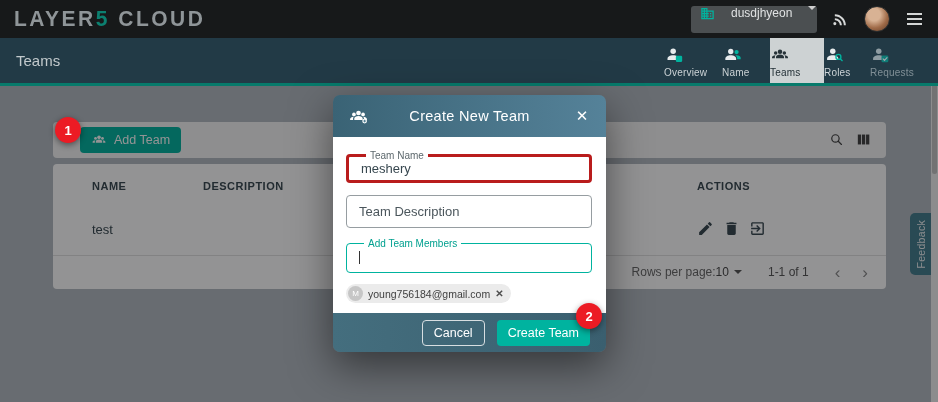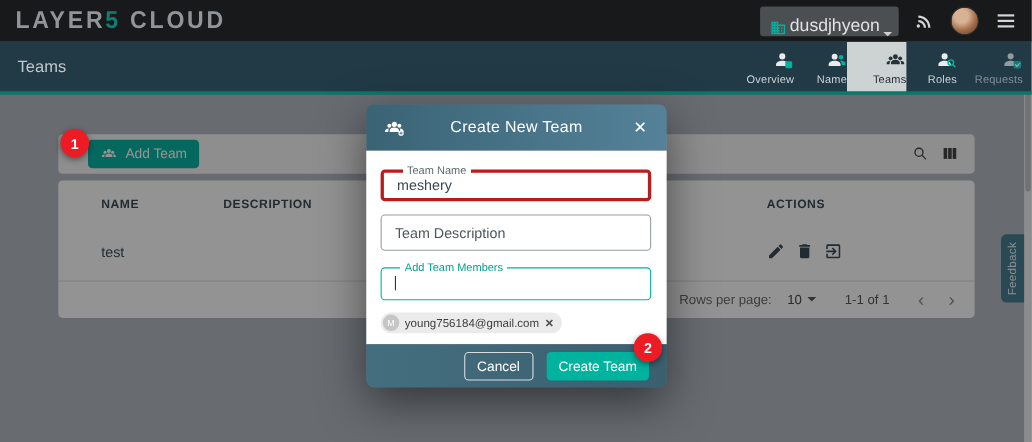--- a/index.html
+++ b/index.html
@@ -10,37 +10,37 @@
     -webkit-font-smoothing:antialiased;
   }
   
   .topbar { position:absolute; left:0; top:0; width:938px; height:38px;
     background:#17191a; display:flex; align-items:center; padding:0 14px; z-index:30; }
   .logo { font-size:21px; font-weight:700; letter-spacing:2.5px; color:#8f9598;
     transform:scaleY(1.05); white-space:pre; }
   .logo .accent { color:#0c8070; }
   .top-right { margin-left:auto; display:flex; align-items:center; gap:15px; }
   .org-btn { background:#4b4f51; border:none; border-radius:3px; height:27px; width:126px;
-    display:flex; align-items:flex-end; gap:3px; padding:0 9px; color:#e0e2e3;
-    font-size:16px; font-family:inherit; cursor:pointer; }
+    display:flex; align-items:flex-start; gap:16px; padding:0 9px; color:#e0e2e3;
+    font-size:12px; font-family:inherit; cursor:pointer; }
   .org-btn svg { width:15px; height:15px; flex:0 0 auto; }
   .org-caret { margin-left:auto; width:0; height:0; border-left:4px solid transparent;
     border-right:4px solid transparent; border-top:4px solid #cfcfcf; }
   .rss svg { width:17px; height:17px; display:block; }
   .avatar { width:26px; height:26px; border-radius:50%;
     background:radial-gradient(circle at 38% 32%, #d8b294 0 28%, #a06b48 60%, #5d3a26 100%);
     border:1px solid #2a2d2e; }
   .menu-btn { display:flex; flex-direction:column; gap:3px; padding:4px 2px; background:none; border:none; cursor:pointer; }
   .menu-btn i { display:block; width:15px; height:2px; background:#d4d6d6; }
   
   .navbar { position:absolute; left:0; top:38px; width:938px; height:48px;
     background:#223a46; border-bottom:3px solid #077a6b; z-index:25; }
   .nav-title { position:absolute; left:16px; top:14px; font-size:15px; color:#c2c9cc; }
   .tabs { position:absolute; right:8px; top:0; height:45px; display:flex; }
-  .tab { height:45px; display:flex; flex-direction:column; align-items:flex-end;
+  .tab { height:45px; display:flex; flex-direction:column; align-items:flex-start;
     justify-content:center; gap:2px; padding:3px 0 2px; cursor:pointer; }
   .tab svg { width:20px; height:20px; }
   .tab .tlabel { font-size:10px; color:#ccd3d6; letter-spacing:.2px; }
   .tab.active { background:#cdd2d3; }
   .tab.active .tlabel { color:#1f2c33; }
   .tab.dim { opacity:.55; }
   .w58{width:58px}.w48{width:48px}.w54{width:54px}.w46{width:46px}.w86{width:86px}.w60{width:60px}
   
   .toolbar-card { position:absolute; left:53px; top:122px; width:833px; height:36px;
     background:#f6f6f6; border-radius:4px; z-index:1; }
@@ -55,21 +55,21 @@
     background:#ffffff; border-radius:4px; z-index:1; }
   .th { position:absolute; top:16px; font-size:11px; font-weight:700; color:#37474f; letter-spacing:.5px; }
   .th1{left:39px}.th2{left:150px}.th3{left:644px}
   .cell-name { position:absolute; left:39px; top:58px; font-size:13px; color:#37474f; }
   .row-actions { position:absolute; left:644px; top:56px; display:flex; gap:9px; }
   .row-actions .icbtn { background:none; border:none; padding:0; cursor:pointer; }
   .row-actions svg { width:17px; height:17px; display:block; }
   .tdivider { position:absolute; left:0; top:91px; width:833px; height:1px; background:#e0e0e0; }
   .pagination { position:absolute; right:18px; top:92px; height:32px; display:flex;
     align-items:center; font-size:12px; color:#666; }
-  .pg-select { display:flex; align-items:center; gap:5px; margin-left:14px; color:#444; cursor:pointer; }
+  .pg-select { display:flex; align-items:center; gap:5px; margin-left:0; color:#444; cursor:pointer; }
   .pg-caret { width:0; height:0; border-left:4px solid transparent; border-right:4px solid transparent;
     border-top:4px solid #555; }
   .pg-range { margin-left:26px; color:#555; }
   .pg-nav { margin-left:26px; display:flex; gap:22px; }
   .pg-nav button { background:none; border:none; font-size:17px; line-height:1; color:#8a8a8a;
     cursor:pointer; font-family:inherit; padding:0; }
   
   .scrollbar { position:absolute; right:0; top:38px; width:7px; height:364px; background:#f2f2f2; z-index:2; }
   .scroll-thumb { position:absolute; left:1px; top:6px; width:5px; height:130px; background:#c4c4c4; border-radius:3px; }
   .feedback-tab { position:absolute; left:910px; top:213px; width:21px; height:62px;

